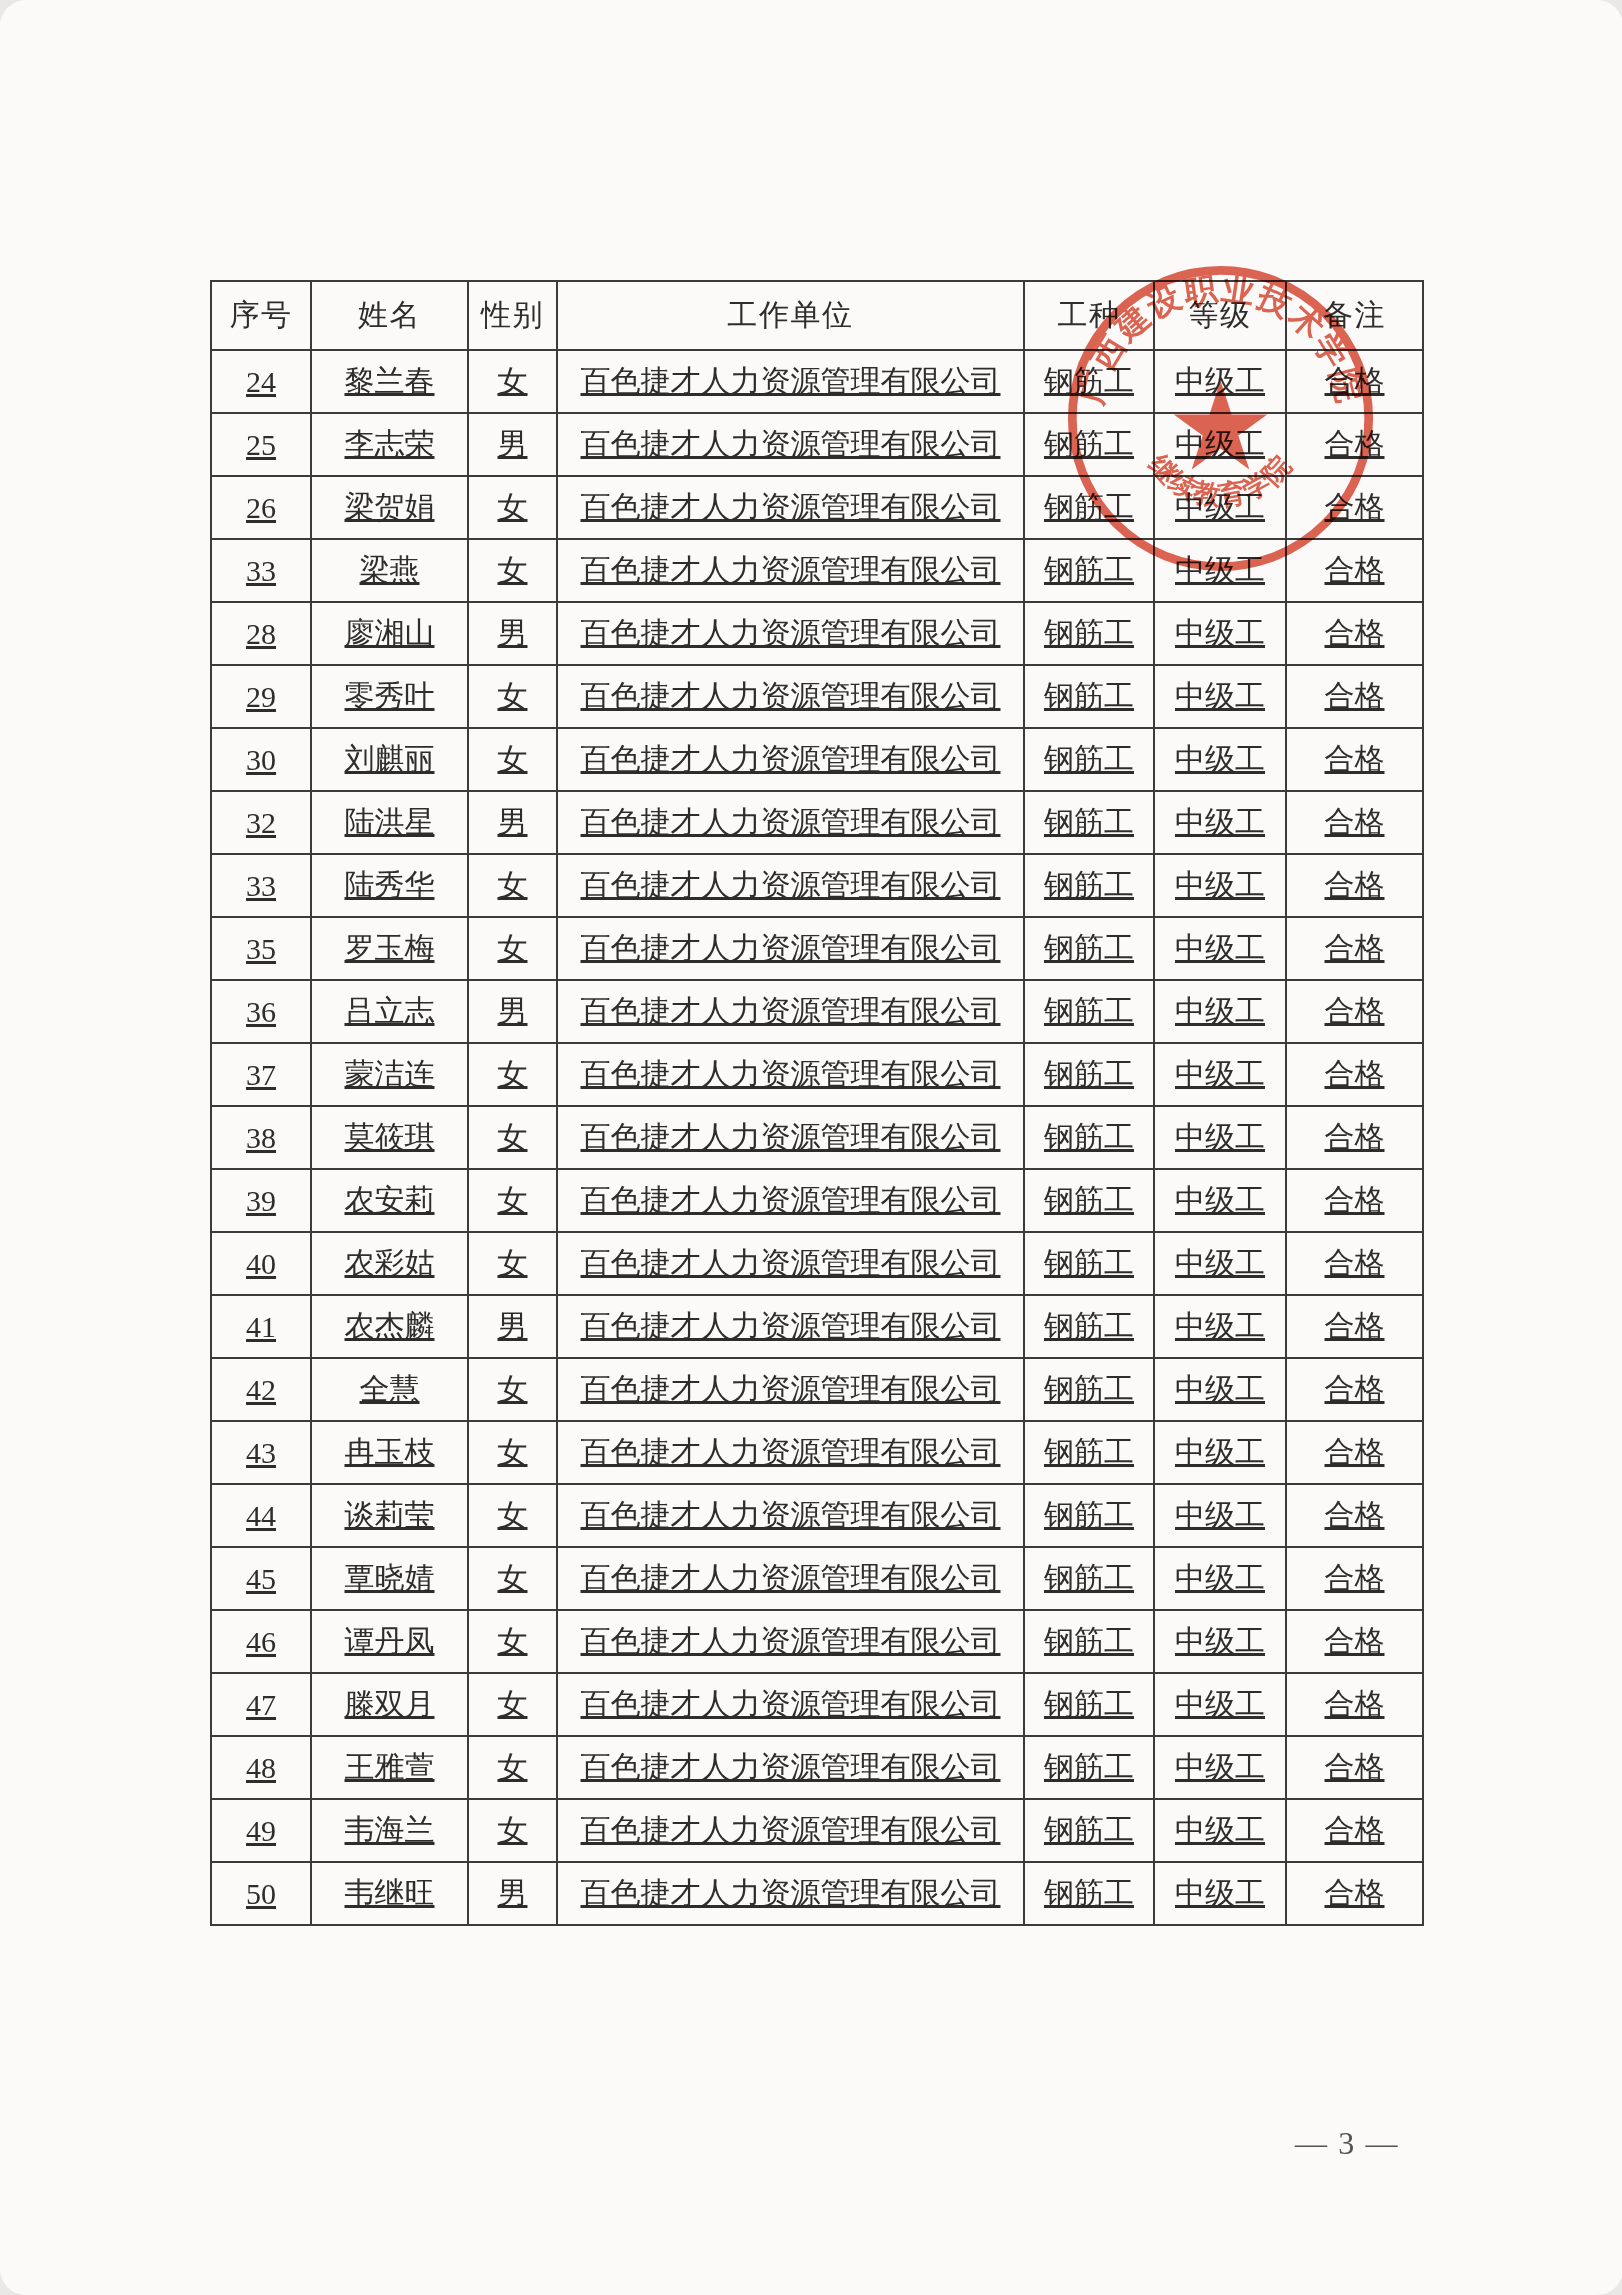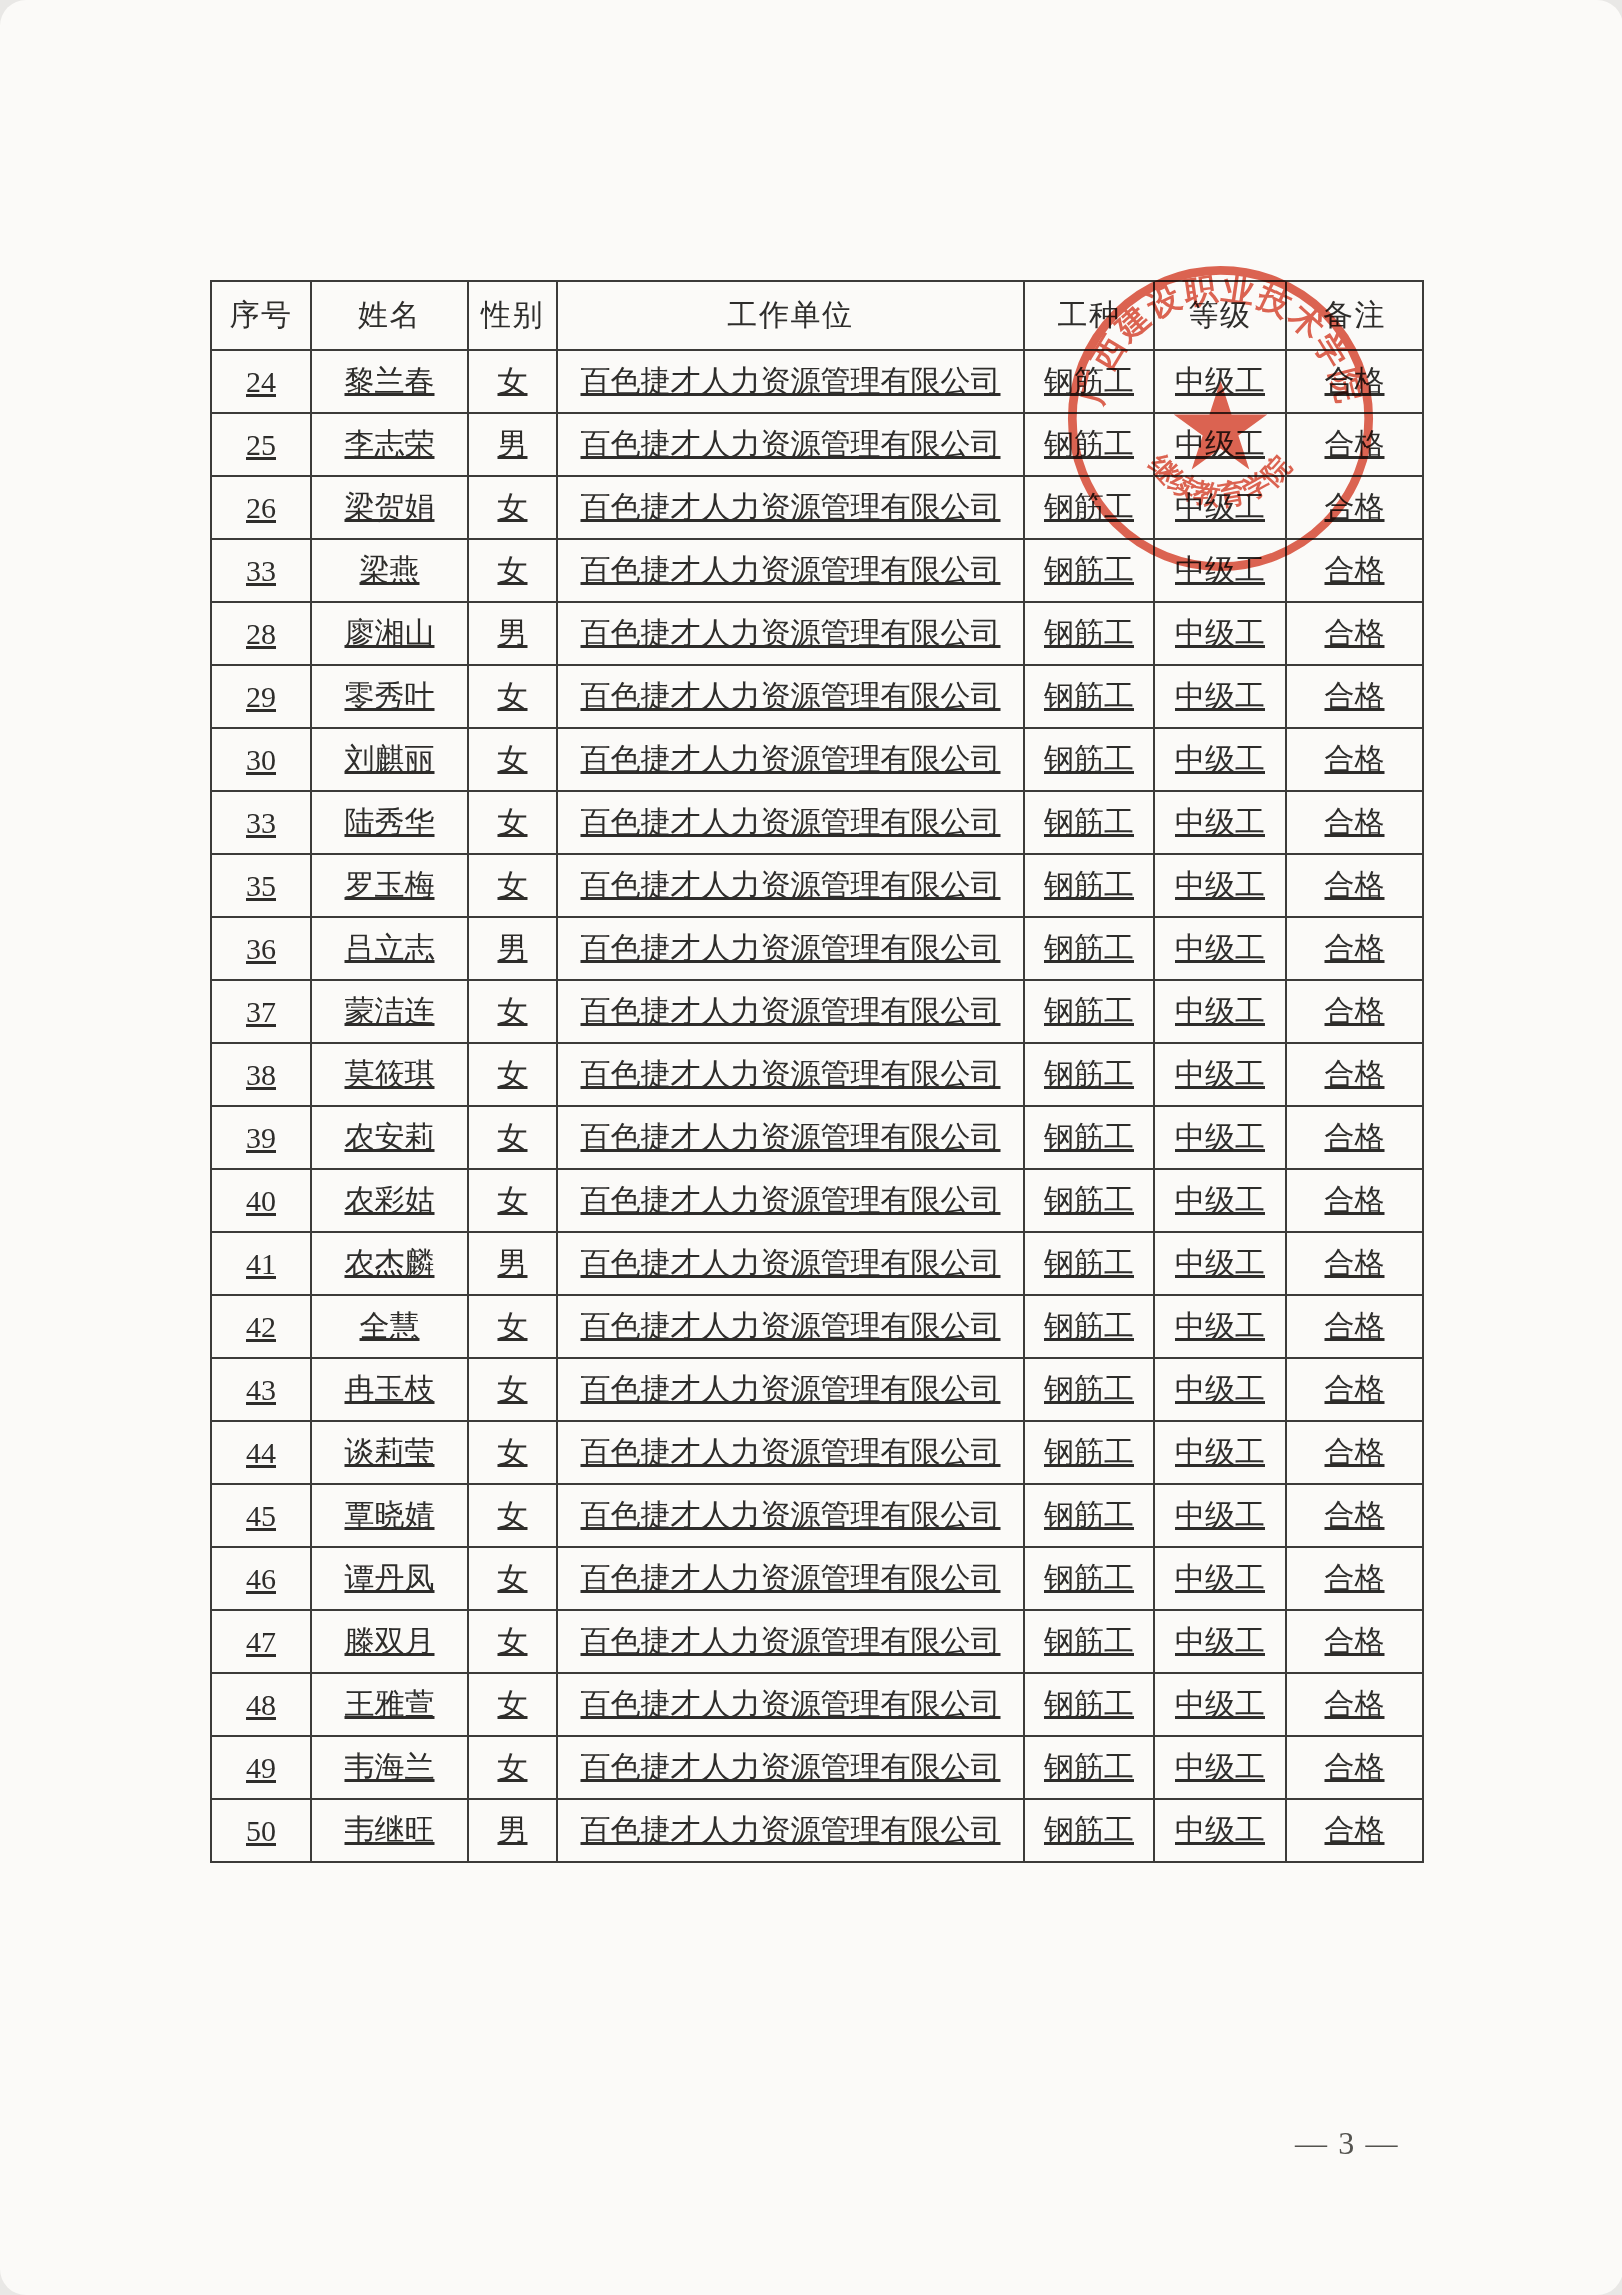--- a/index.html
+++ b/index.html
@@ -139,20 +139,29 @@
         <tr>
           <td>30</td>
           <td>刘麒丽</td>
           <td>女</td>
           <td>百色捷才人力资源管理有限公司</td>
           <td>钢筋工</td>
           <td>中级工</td>
           <td>合格</td>
         </tr>
         <tr>
+          <td>32</td>
+          <td>陆洪星</td>
+          <td>男</td>
+          <td>百色捷才人力资源管理有限公司</td>
+          <td>钢筋工</td>
+          <td>中级工</td>
+          <td>合格</td>
+        </tr>
+        <tr>
           <td>33</td>
           <td>陆秀华</td>
           <td>女</td>
           <td>百色捷才人力资源管理有限公司</td>
           <td>钢筋工</td>
           <td>中级工</td>
           <td>合格</td>
         </tr>
         <tr>
           <td>35</td>

